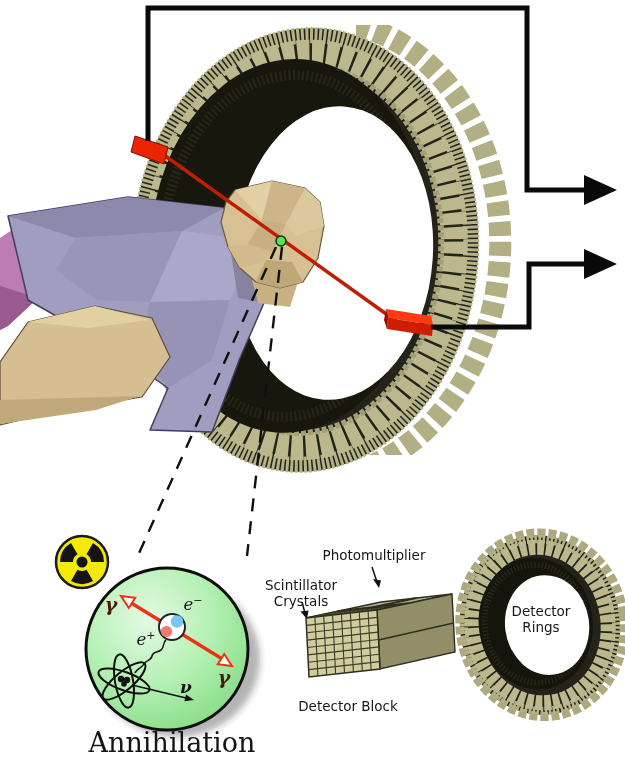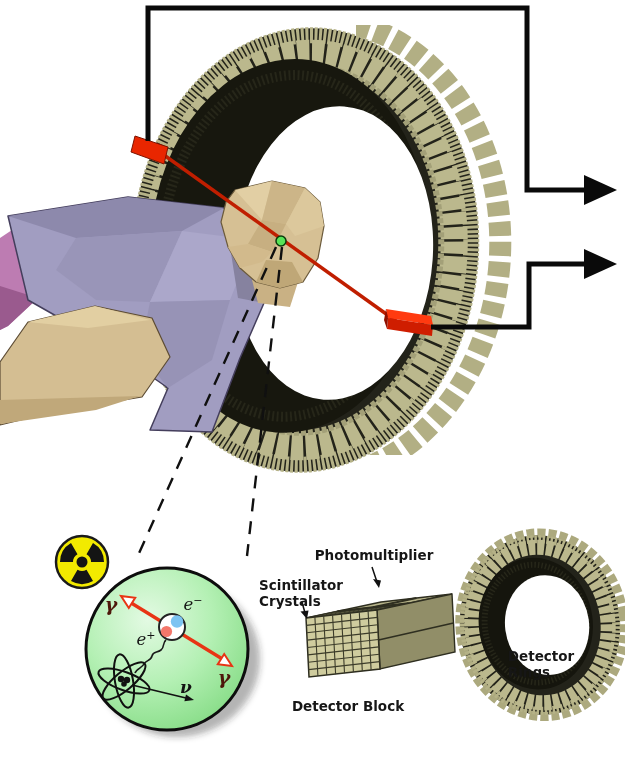--- a/index.html
+++ b/index.html
@@ -6,21 +6,21 @@
   .canvas{
     position:relative;width:625px;height:762px;background:#fff;overflow:hidden;
     font-family:"DejaVu Sans","Liberation Sans",sans-serif;color:#111;
   }
   .canvas svg{position:absolute;left:0;top:0;}
   .lbl{position:absolute;white-space:nowrap;color:#161616;}
   .sans{font-family:"DejaVu Sans","Liberation Sans",sans-serif;font-size:13.5px;line-height:16px;}
   .serifcap{font-family:"DejaVu Serif","Liberation Serif",serif;font-size:27px;color:#151515;}
   .math{font-family:"DejaVu Serif","Liberation Serif",serif;font-style:italic;}
   .ctr{transform:translate(-50%,-50%);}
-  .ctrx{transform:translateX(-50%);font-weight:bold;}
+  .ctrx{transform:translateX(-50%);text-align:center;}
   .gamma{font-size:19px;color:#4d170a;font-weight:bold;}
   .lep{font-size:16.5px;color:#131313;}
   .lep sup{font-size:11px;}
   .nu{font-size:17px;color:#131313;font-weight:bold;}
 </style>
 </head>
 <body>
 
 <div class="canvas">
 
@@ -172,25 +172,26 @@
 
 <div class="lbl sans ctrx" style="left:374px;top:547px;">Photomultiplier</div>
 
 <div class="lbl sans ctrx" style="left:301px;top:563px;margin-top:14px;">
   <div>Scintillator</div>
   <div>Crystals</div>
 </div>
 
 <div class="lbl sans ctrx" style="left:348px;top:682px;margin-top:16px;">Detector Block</div>
 
-<div class="lbl sans ctrx" style="left:541px;top:603px;margin-top:45px;">
+<div class="lbl sans ctrx" style="left:541px;top:603px;">
   <div>Detector</div>
   <div>Rings</div>
 </div>
 
+<div class="lbl serifcap ctrx" style="left:172px;top:727px;">Annihilation</div>
 
 <div class="lbl math gamma ctr" style="left:111px;top:604px;">γ</div>
 <div class="lbl math gamma ctr" style="left:224px;top:677px;">γ</div>
 
 <div class="lbl math lep ctr" style="left:193px;top:604px;"><span>e</span><sup>−</sup></div>
 
 <div class="lbl math lep ctr" style="left:146px;top:639px;"><span>e</span><sup>+</sup></div>
 
 <div class="lbl math nu ctr" style="left:186px;top:687px;">ν</div>
 

